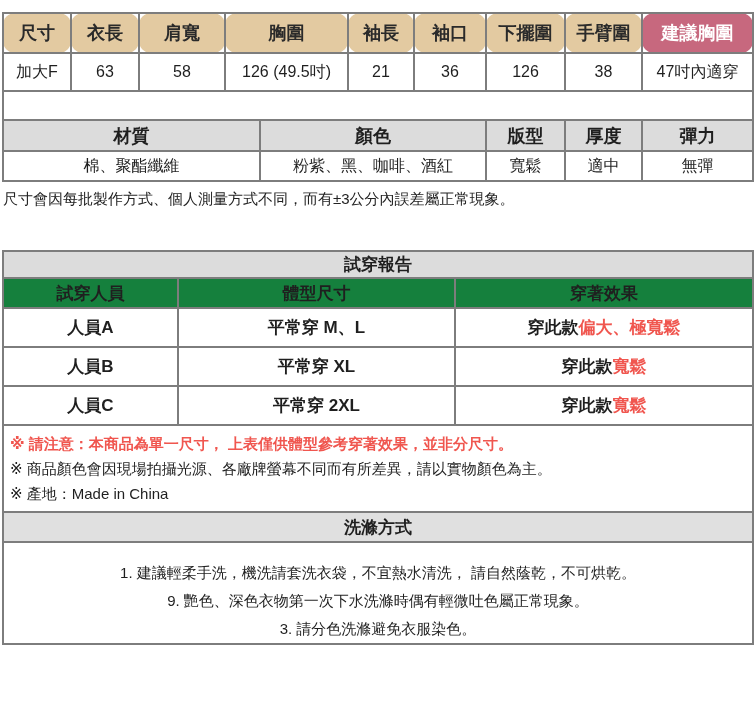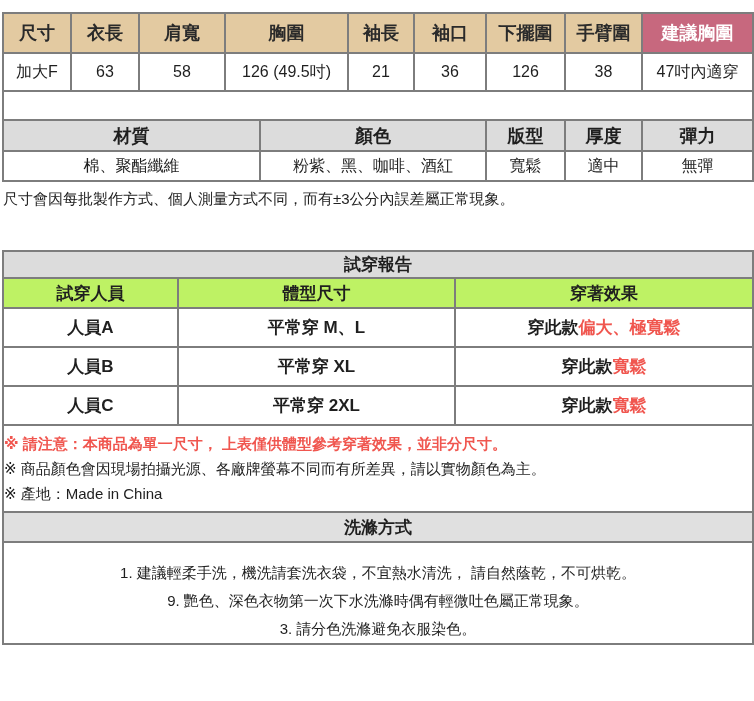--- a/index.html
+++ b/index.html
@@ -8,43 +8,43 @@
     font-family:"Liberation Sans","DejaVu Sans",sans-serif;
     color:#1f1f1f;-webkit-font-smoothing:antialiased;
   }
   .wrap{padding:12px 2px 0 2px;}
 
   table{border-collapse:collapse;table-layout:fixed;width:750px;}
   th,td{border:2px solid #7d7d7d;text-align:center;padding:0 2px;box-sizing:border-box;}
 
   
   .size-table th{
-    background:#e3caa1;height:40px;font-size:18px;font-weight:bold;color:#2a2a2a;
+    background:#e3caa1;height:40px;font-size:18px;font-weight:bold;color:#2a2a2a;border-radius:12px;
   }
   .size-table th.suggest{background:#c7687e;color:#ffffff;}
   .size-table td{height:38px;font-size:16px;background:#ffffff;}
 
   
   .spec-table{margin-top:-2px;}
   .spec-table td.spacer{height:29px;background:#ffffff;}
   .spec-table th{background:#dcdcdc;height:31px;font-size:18px;font-weight:bold;}
   .spec-table td.val{height:30px;font-size:16px;background:#ffffff;}
 
   .unit-notes{margin:5px 0 0 1px;font-size:15px;line-height:23px;color:#222222;}
 
   
   .fit-table{margin-top:40px;}
   .fit-table .title-row td{background:#dcdcdc;height:27px;font-size:17px;font-weight:bold;}
-  .fit-table th{background:#bef264;height:30px;font-size:17px;font-weight:bold;}
+  .fit-table th{background:#15803d;height:30px;font-size:17px;font-weight:bold;}
   .fit-table td.cell{height:39px;font-size:17px;font-weight:bold;background:#ffffff;}
   .hl{color:#f0564f;}
 
   .fit-table td.notes-cell{
     background:#ffffff;text-align:left;vertical-align:middle;
-    padding:5px 0;font-size:15px;line-height:25px;height:64px;font-weight:normal;
+    padding:5px 6px;font-size:15px;line-height:25px;height:64px;font-weight:normal;
   }
   .notes-cell .warning{color:#f0564f;font-weight:bold;}
   .notes-cell .plain{color:#1f1f1f;}
 
   .fit-table td.wash-title{background:#e0e0e0;height:30px;font-size:17px;font-weight:bold;}
   .fit-table td.wash-body{
     background:#ffffff;text-align:center;vertical-align:top;
     padding:16px 6px 0 6px;height:102px;font-size:15px;line-height:28px;font-weight:normal;
   }
 </style>

